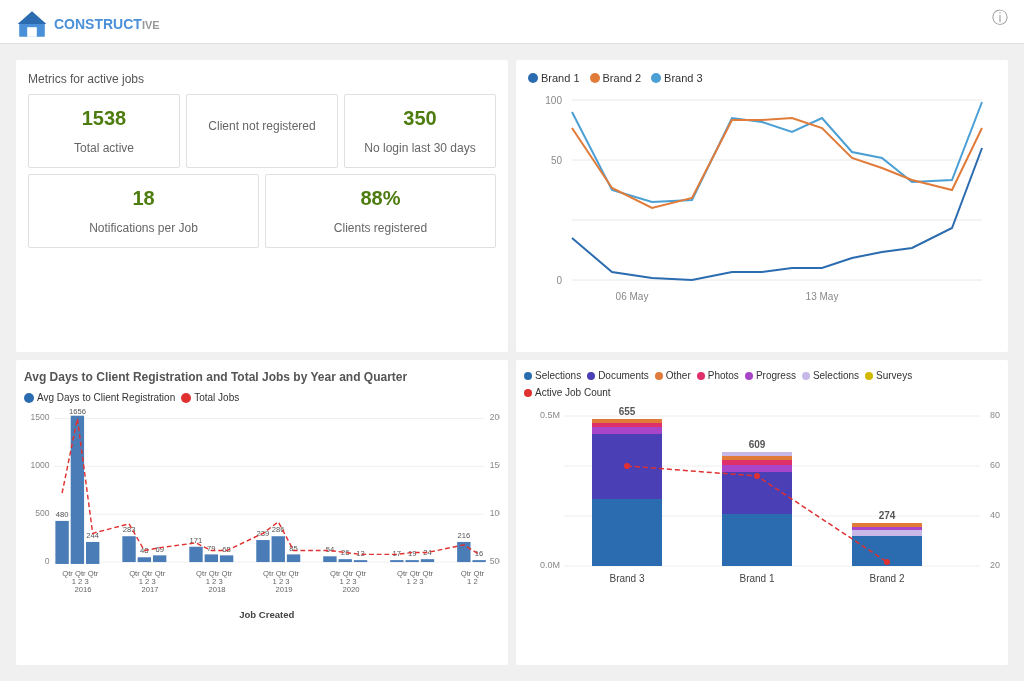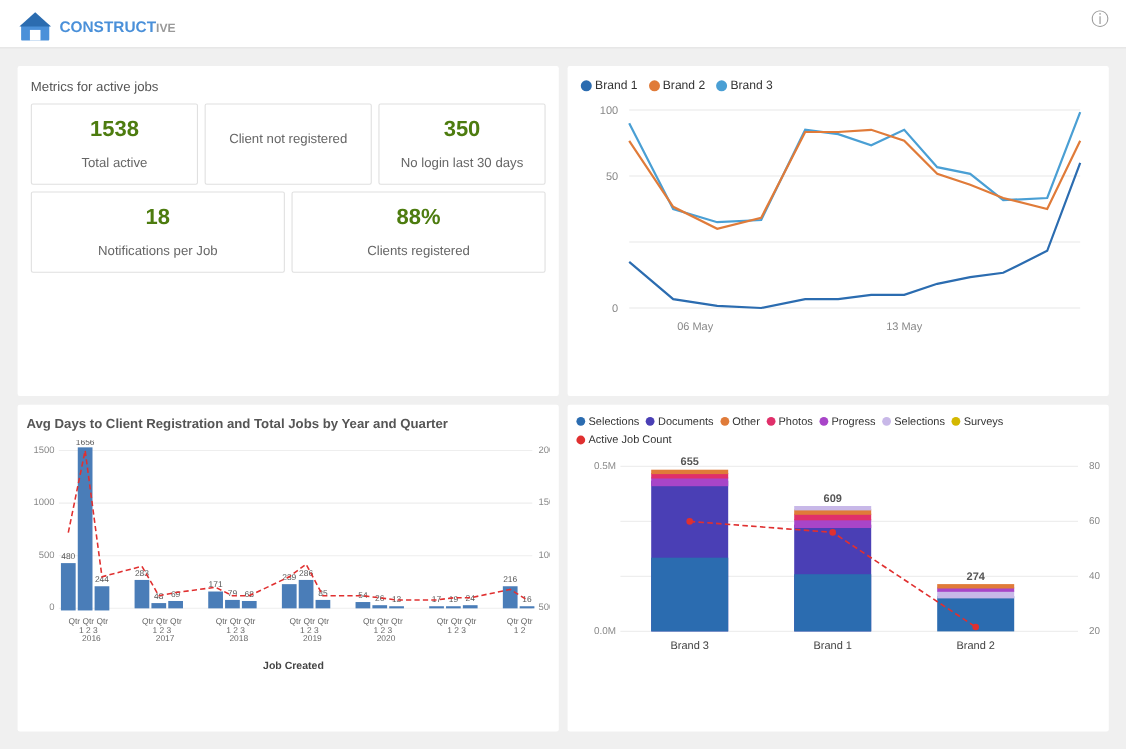--- a/index.html
+++ b/index.html
@@ -212,20 +212,30 @@
       <polyline points="40,148 80,182 120,188 160,190 200,182 230,182 260,178 290,178 320,168 350,162 380,158 420,138 450,58" fill="none" stroke="#2b6cb0" stroke-width="2"></polyline>
 
       <polyline points="40,22 80,100 120,112 160,110 200,28 230,32 260,42 290,28 320,62 350,68 380,92 420,90 450,12" fill="none" stroke="#4a9fd4" stroke-width="2"></polyline>
 
       <polyline points="40,38 80,98 120,118 160,108 200,30 230,30 260,28 290,38 320,68 350,78 380,90 420,100 450,38" fill="none" stroke="#e07b39" stroke-width="2"></polyline>
     </svg>
   </div>
 
   <div class="panel bottom-left" style="padding:10px 8px 6px 8px;">
     <div class="panel-title">Avg Days to Client Registration and Total Jobs by Year and Quarter</div>
+    <div class="legend-small">
+      <div class="legend-item">
+        <span class="legend-dot" style="background:#2b6cb0"></span>
+        <span>Avg Days to Client Registration</span>
+      </div>
+      <div class="legend-item">
+        <span class="legend-dot" style="background:#e03030"></span>
+        <span>Total Jobs</span>
+      </div>
+    </div>
     <svg width="100%" height="220" viewBox="0 0 480 230">
 
       <text x="18" y="12" text-anchor="end" font-size="9" fill="#888">1500</text>
       <text x="18" y="62" text-anchor="end" font-size="9" fill="#888">1000</text>
       <text x="18" y="112" text-anchor="end" font-size="9" fill="#888">500</text>
       <text x="18" y="162" text-anchor="end" font-size="9" fill="#888">0</text>
 
       <text x="478" y="12" text-anchor="start" font-size="9" fill="#888">2000</text>
       <text x="478" y="62" text-anchor="start" font-size="9" fill="#888">1500</text>
       <text x="478" y="112" text-anchor="start" font-size="9" fill="#888">1000</text>

